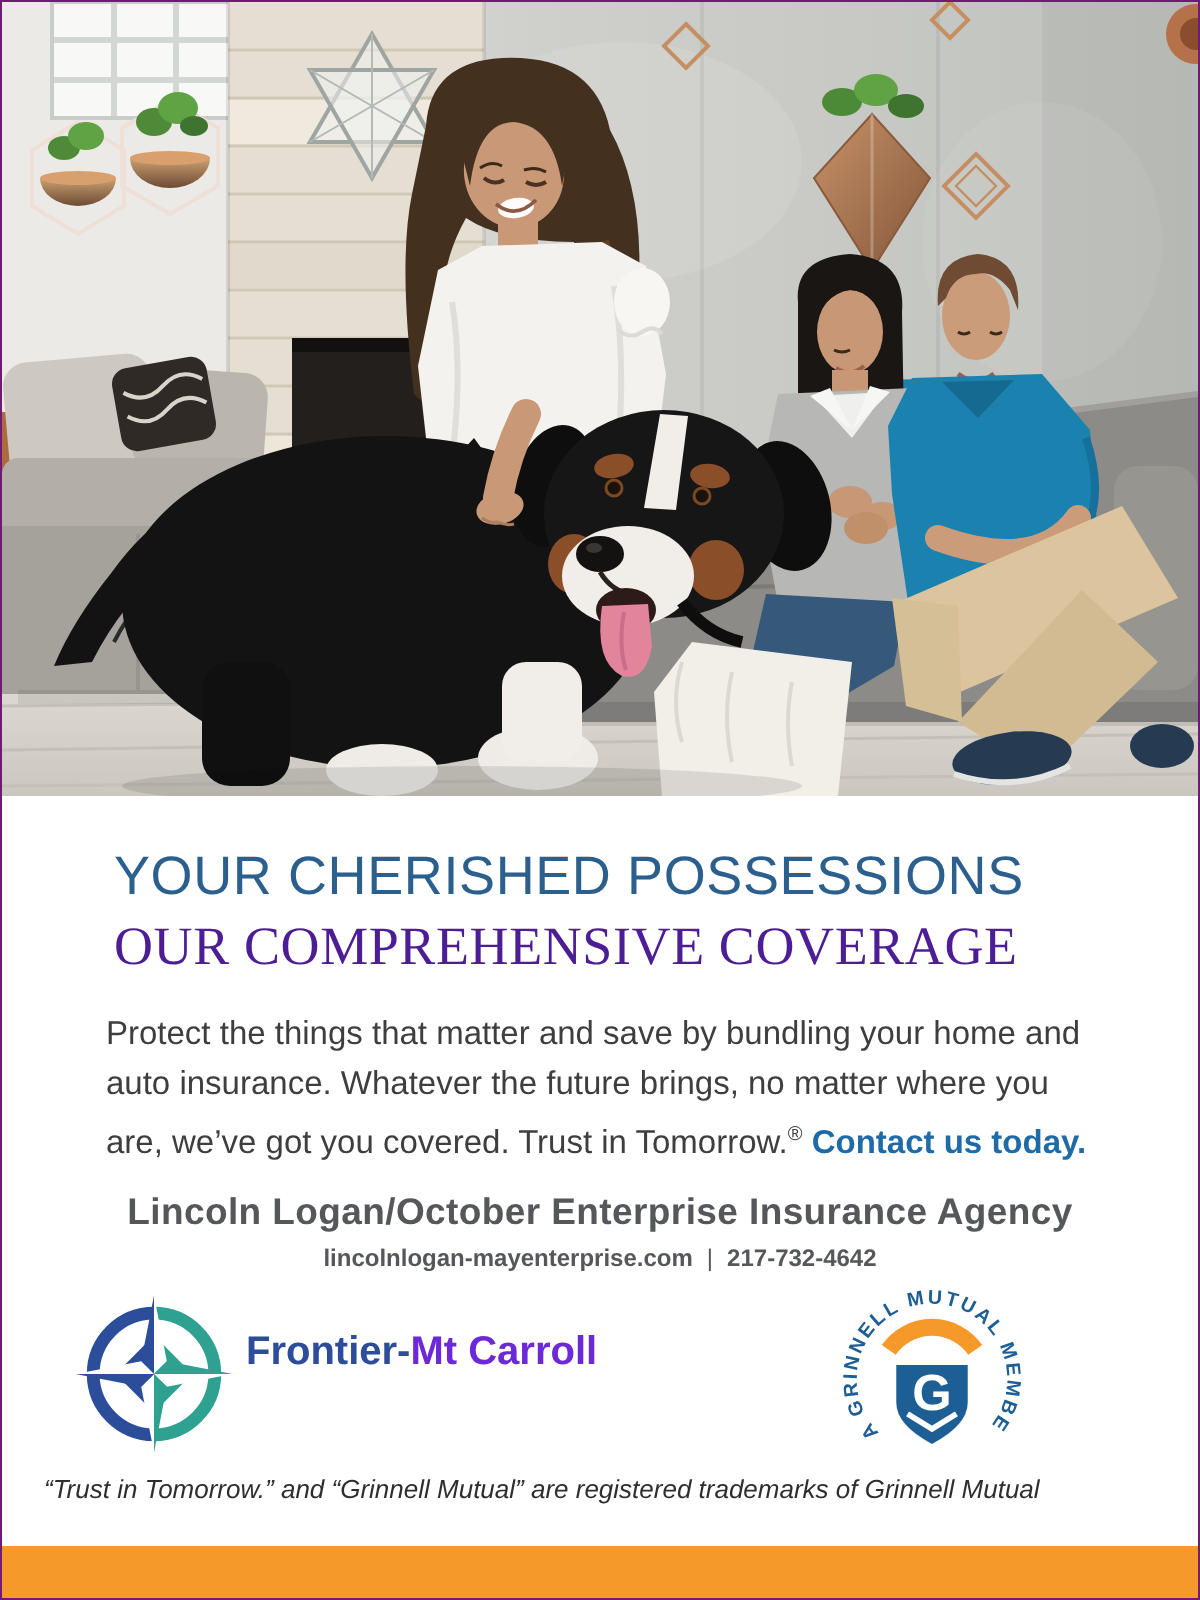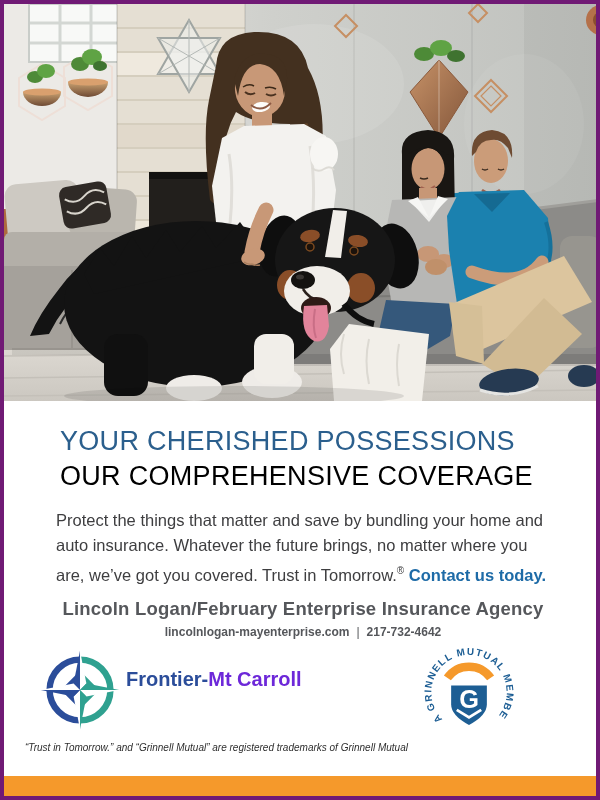--- a/index.html
+++ b/index.html
@@ -1,31 +1,31 @@
 <!DOCTYPE html>
 <html><head>
 <meta charset="utf-8">
 <style>
   html,body{margin:0;padding:0;background:#ffffff;}
   .ad{
     position:relative;
     width:600px;height:800px;
     box-sizing:border-box;
-    border:4px solid #701a75;
+    border:1px solid #701a75;
     background:#ffffff;
     font-family:"Liberation Sans", sans-serif;
     overflow:hidden;
   }
   .photo{position:absolute;top:0;left:0;width:598px;height:397px;}
   .photo svg{display:block;width:598px;height:397px;}
 
   .headline{position:absolute;left:56px;top:420px;width:520px;line-height:35px;
     font-size:27px;font-weight:400;letter-spacing:.3px;}
   .headline .l1{display:block;color:#2b5f8d;}
-  .headline .l2{display:block;color:#000000;}
+  .headline .l2{display:block;color:#4c1d95;font-family:Liberation Serif, serif;}
 
   .body-copy{position:absolute;left:52px;top:504px;width:510px;
     font-size:16.5px;line-height:25px;color:#3e3e40;}
   .body-copy .bline{display:block;}
   .body-copy .inline{display:inline;}
   .sup{font-size:10px;vertical-align:super;}
   .cta{color:#1e6ba7;font-weight:700;}
 
   .agency{position:absolute;left:0;top:594px;width:598px;text-align:center;
     font-size:18.5px;font-weight:700;color:#55575b;letter-spacing:.2px;}
@@ -37,21 +37,21 @@
   .frontier .compass{position:absolute;left:0;top:0;width:80px;height:80px;}
   .frontier .ftext{position:absolute;left:86px;top:18px;white-space:nowrap;}
   .frontier .fline1{font-size:20px;font-weight:700;line-height:22px;}
   .frontier .fnavy{color:#2b4d9a;}
   .frontier .fteal{color:#6d28d9;}
   .frontier .fline2{font-size:14px;color:#2fa190;letter-spacing:2.2px;line-height:20px;}
 
   .grinnell{position:absolute;left:418px;top:642px;width:94px;height:94px;}
 
   .legal{position:absolute;left:21px;top:735px;width:565px;
-    font-size:10px;font-style:italic;line-height:17.5px;color:#2e2e2e;}
+    font-size:13px;font-style:italic;line-height:17.5px;color:#2e2e2e;}
   .legal .lline{display:block;}
 
   .footer-bar{position:absolute;left:0;top:772px;width:598px;height:26px;background:#f5992b;}
 </style>
 </head>
 <body>
 
 <div class="ad">
 
   <div class="photo">
@@ -290,21 +290,21 @@
     <span class="l1">YOUR CHERISHED POSSESSIONS</span>
     <span class="l2">OUR COMPREHENSIVE COVERAGE</span>
   </div>
 
   <div class="body-copy">
     <span class="bline">Protect the things that matter and save by bundling your home and</span>
     <span class="bline">auto insurance. Whatever the future brings, no matter where you</span>
     <span class="bline"><span class="inline">are, we’ve got you covered. Trust in Tomorrow.</span><span class="sup">®</span> <span class="cta">Contact us today.</span></span>
   </div>
 
-  <div class="agency">Lincoln Logan/February Enterprise Insurance Agency</div>
+  <div class="agency">Lincoln Logan/October Enterprise Insurance Agency</div>
   <div class="contact">
     <span>lincolnlogan-mayenterprise.com</span><span class="sep">|</span><span>217-732-4642</span>
   </div>
 
   <div class="frontier">
     <svg class="compass" viewBox="0 0 100 100">
       <path d="M 50,12 A 38,38 0 0 0 50,88" fill="none" stroke="#2b4d9a" stroke-width="8"></path>
       <path d="M 50,12 A 38,38 0 0 1 50,88" fill="none" stroke="#2fa190" stroke-width="8"></path>
       <polygon points="50,26 26,50 50,74" fill="#2b4d9a"></polygon>
       <polygon points="50,26 74,50 50,74" fill="#2fa190"></polygon>

